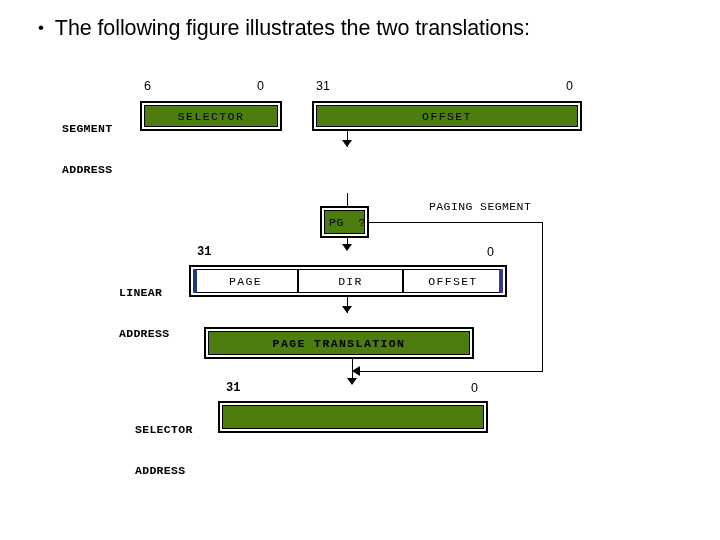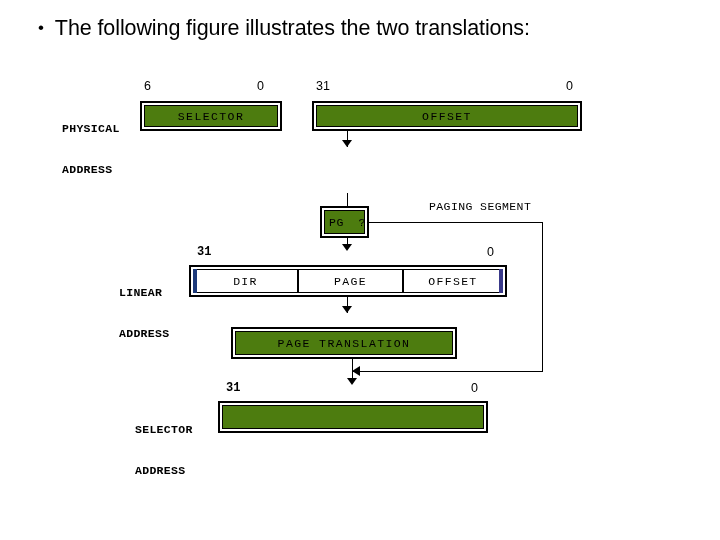--- a/index.html
+++ b/index.html
@@ -182,21 +182,21 @@
 <body>
 
 <div id="slide-bullet">
   <span class="bullet-dot">•</span>
   <span>The following figure illustrates the two translations:</span>
 </div>
 
 <div id="diagram">
 
   <div class="side-label abs" style="left:62px; top:95px; width:92px;">
-    <div>PHYSICAL</div>
+    <div>SEGMENT</div>
     <div>ADDRESS</div>
   </div>
 
   <div class="bit-num abs" style="left:144px; top:79px;">6</div>
   <div class="bit-num abs" style="left:257px; top:79px;">0</div>
 
   <div class="fieldbox" style="left:140px; top:101px; width:142px; height:30px;">
     <div class="cap left" style="background:#8a7a2a;"></div>
     <div class="cap right" style="background:#8a7a2a;"></div>
     <div class="inner">
@@ -244,35 +244,35 @@
   <div class="side-label abs" style="left:119px; top:259px; width:92px;">
     <div>LINEAR</div>
     <div>ADDRESS</div>
   </div>
 
   <div class="segbox" style="left:189px; top:265px; width:318px; height:32px;">
     <div class="cap left" style="background:#1d3a7a; z-index:2;"></div>
     <div class="cap right" style="background:#3a3a8a; z-index:2;"></div>
     <div class="segrow">
       <div class="cell" style="flex:1.05;">
-        <span>DIR</span>
+        <span>PAGE</span>
       </div>
       <div class="cell" style="flex:1.05;">
-        <span>PAGE</span>
+        <span>DIR</span>
       </div>
       <div class="cell" style="flex:1.0;">
         <span>OFFSET</span>
       </div>
     </div>
   </div>
 
   <div class="vline" style="left:347px; top:297px; height:16px;"></div>
   <div class="arrow-down" style="left:342px; top:306px;"></div>
 
-  <div class="fieldbox" style="left:231px; top:327px; width:226px; height:32px;">
+  <div class="fieldbox" style="left:204px; top:327px; width:270px; height:32px;font-weight:bold;">
     <div class="cap left" style="background:#2a4fa8;"></div>
     <div class="cap right" style="background:#7d2020;"></div>
     <div class="inner">
       <span class="boxtext">PAGE TRANSLATION</span>
     </div>
   </div>
 
   <div class="vline" style="left:352px; top:359px; height:24px;"></div>
   <div class="arrow-down" style="left:347px; top:378px;"></div>
 

